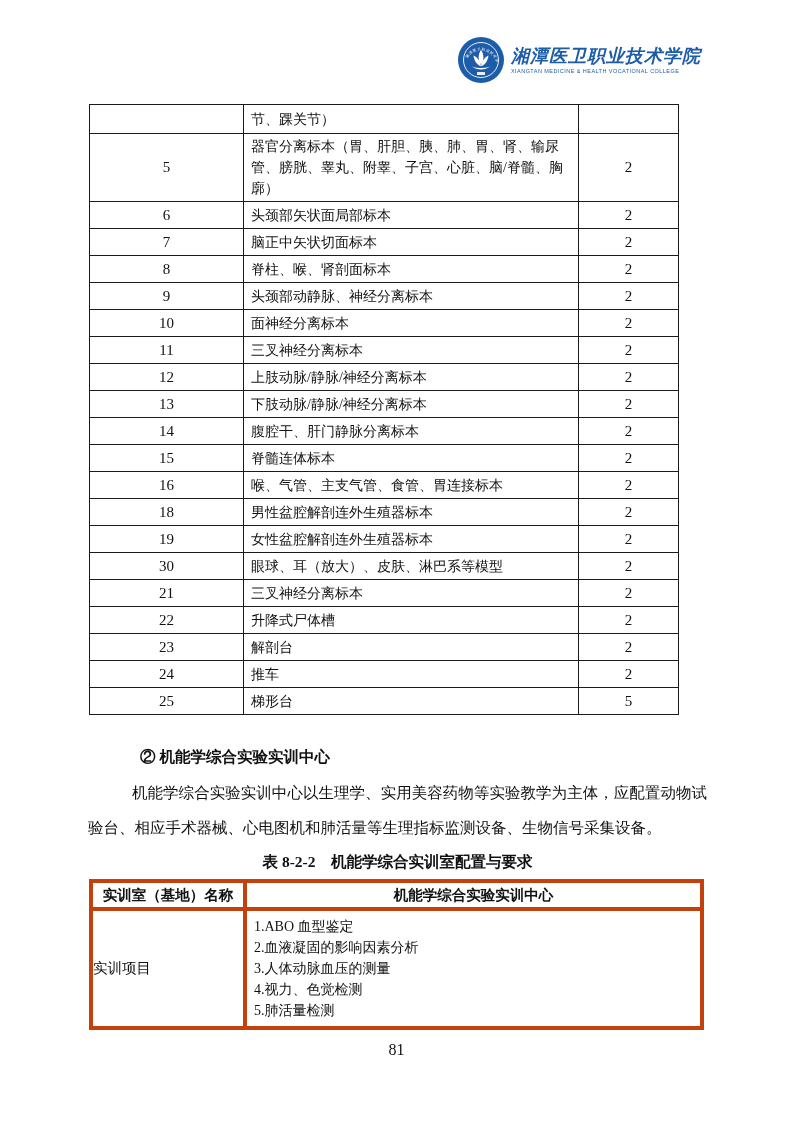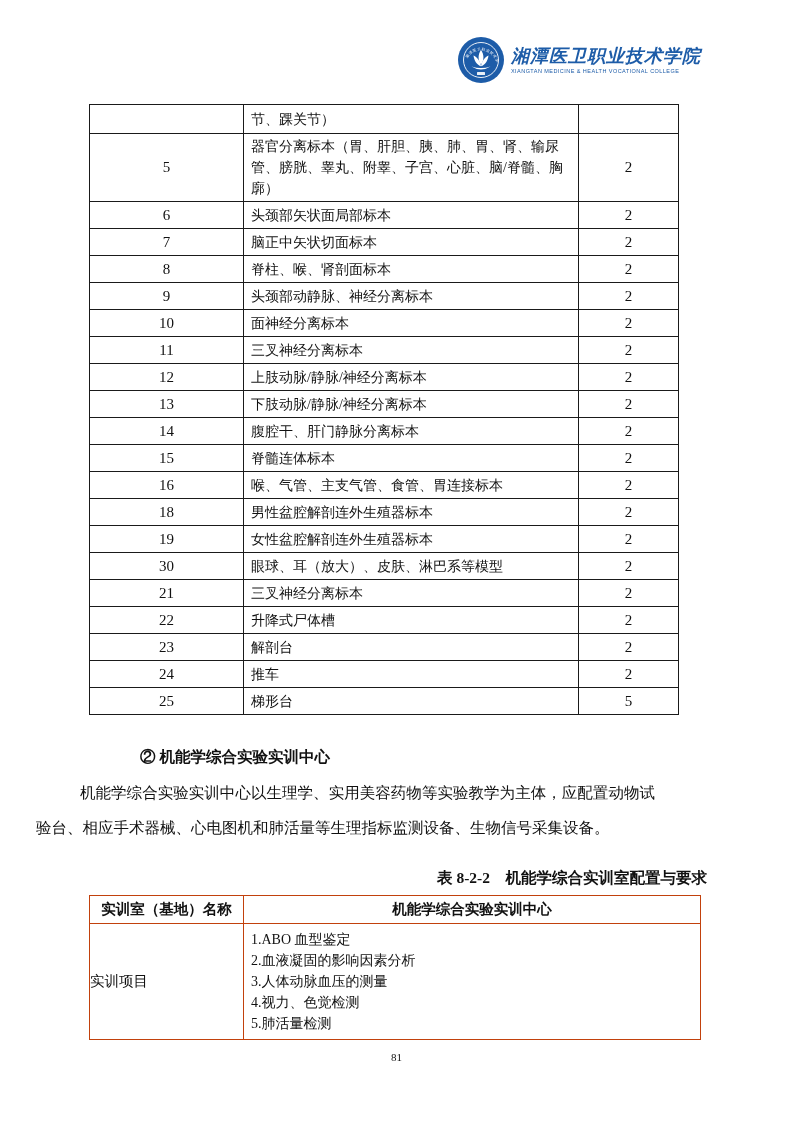--- a/index.html
+++ b/index.html
@@ -55,59 +55,59 @@
   .sec-heading {
     margin: 32px 0 0 88px;
     width: 619px;
     padding-left: 52px;
     font-size: 15.5px;
     line-height: 20px;
     color: #111;
     font-weight: bold;
   }
   .body-par {
-    margin: 8px 0 0 36px;
+    margin: 8px 0 0 88px;
     width: 619px;
     font-size: 15.5px;
     line-height: 35px;
     text-indent: 44px;
     text-align: justify;
     color: #111;
   }
   .tbl-title {
-    margin: 22px 0 0 88px;
+    margin: 6px 0 0 88px;
     width: 619px;
-    text-align: right;
+    text-align: center;
     font-weight: bold;
     font-size: 15.5px;
     line-height: 22px;
   }
   .t2 {
     margin: 6px 0 0 89px;
     width: 611px;
   }
   .t2 th, .t2 td {
-    border: 1px solid #c2410c;
+    border: 4px solid #c2410c;
     font-size: 14.5px;
     vertical-align: middle;
   }
   .t2 th {
     height: 28px;
     text-align: center;
     font-weight: bold;
     padding: 2px 4px;
   }
   .t2 .row-label { text-align: left; font-size: 14.5px; }
   .t2 .items-cell { padding: 5px 6px 5px 7px; }
   .train-item { font-size: 14px; line-height: 21px; text-align: left; }
   .page-num {
     margin-top: 11px;
     width: 793px;
     text-align: center;
-    font-size: 11px;
+    font-size: 16px;
     color: #111;
   }
 </style>
 </head>
 <body>
 
 <div class="logo-row">
   <div class="logo-wrap">
     <svg width="48" height="48" viewBox="0 0 48 48">
       <circle cx="24" cy="24" r="23" fill="#1d5ca8"></circle>

